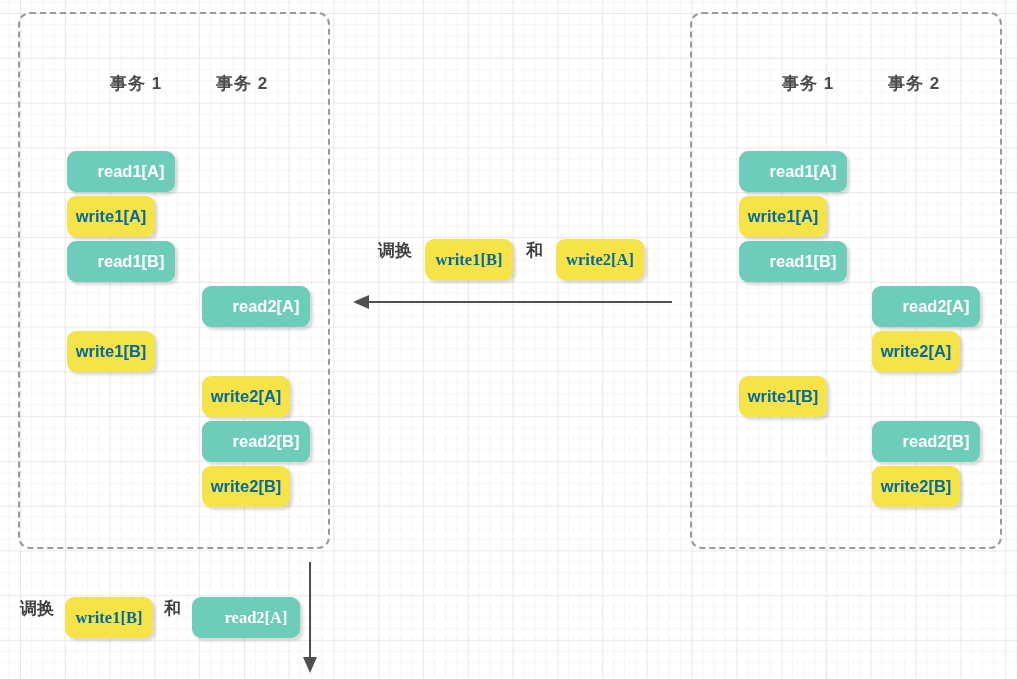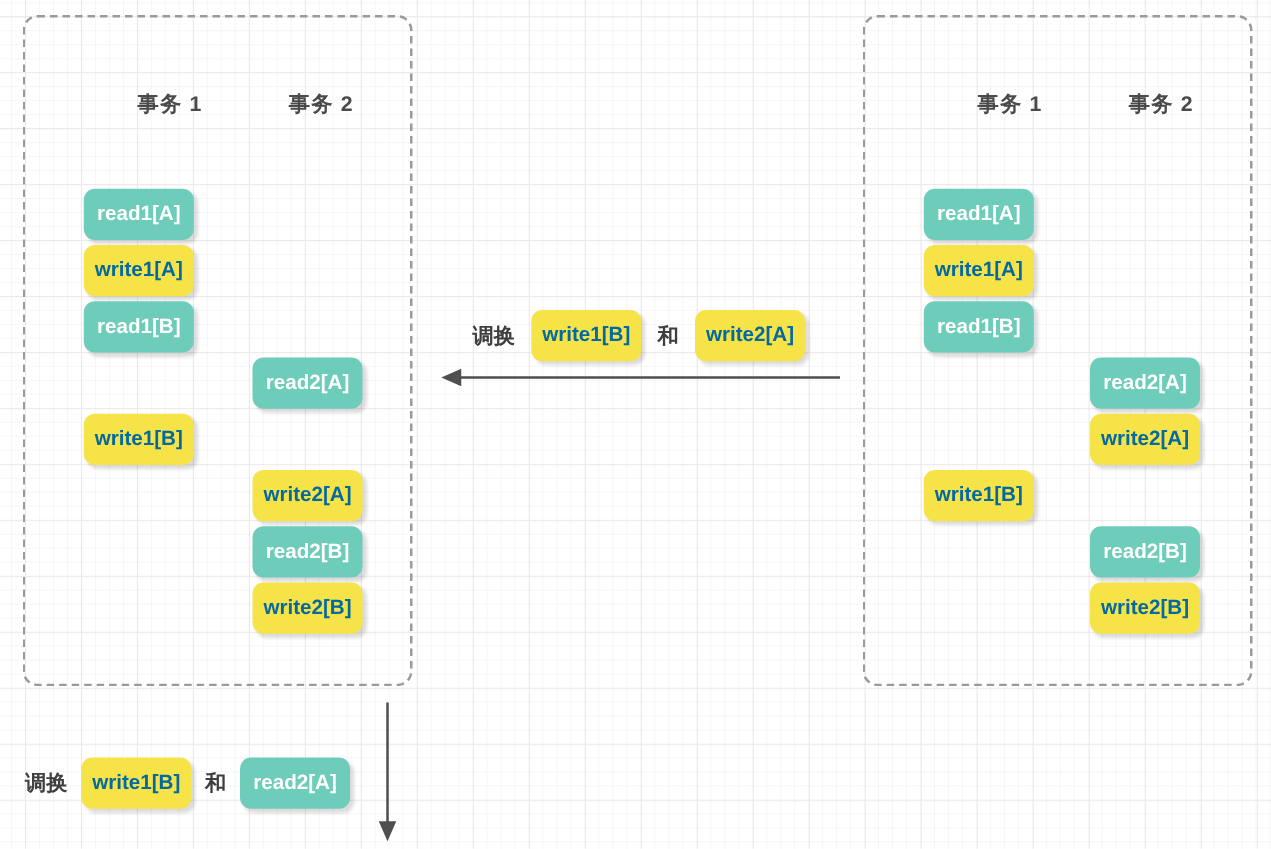--- a/index.html
+++ b/index.html
@@ -38,40 +38,40 @@
     width:88px;
     height:28px;
     line-height:28px;
     text-align:center;
     font-size:17px;
     font-weight:700;
     color:#4a4a4a;
     letter-spacing:1px;
   }
   .panel .col-header.c0{left:60px;margin-left:12px;}
-  .panel .col-header.c1{left:193px;}
+  .panel .col-header.c1{left:178px;}
   .block{
     position:absolute;
     width:88px;
     height:41px;
     line-height:41px;
     text-align:center;
     border-radius:9px;
     font-size:16.5px;
     font-weight:700;
     box-shadow:3px 3px 3px rgba(0,0,0,0.14);
   }
-  .block.teal{background:#6eccba;color:#ffffff;}
+  .block.teal{background:#6eccba;color:#ffffff;padding-left:20px;}
   .block.yellow{background:#f6e347;color:#0369a1;}
   .swap-row{
     position:absolute;
     height:59px;
     display:flex;
-    align-items:center;
     gap:13px;
+    font-family:Liberation Serif, serif;
   }
   #swap-middle{left:378px;top:239px;}
   #swap-bottom{left:20px;top:597px;gap:11px;}
   .swap-row .block{position:static;flex:0 0 auto;}
   .swap-text{
     font-size:17px;
     font-weight:700;
     color:#3f3f3f;
     white-space:nowrap;
   }

